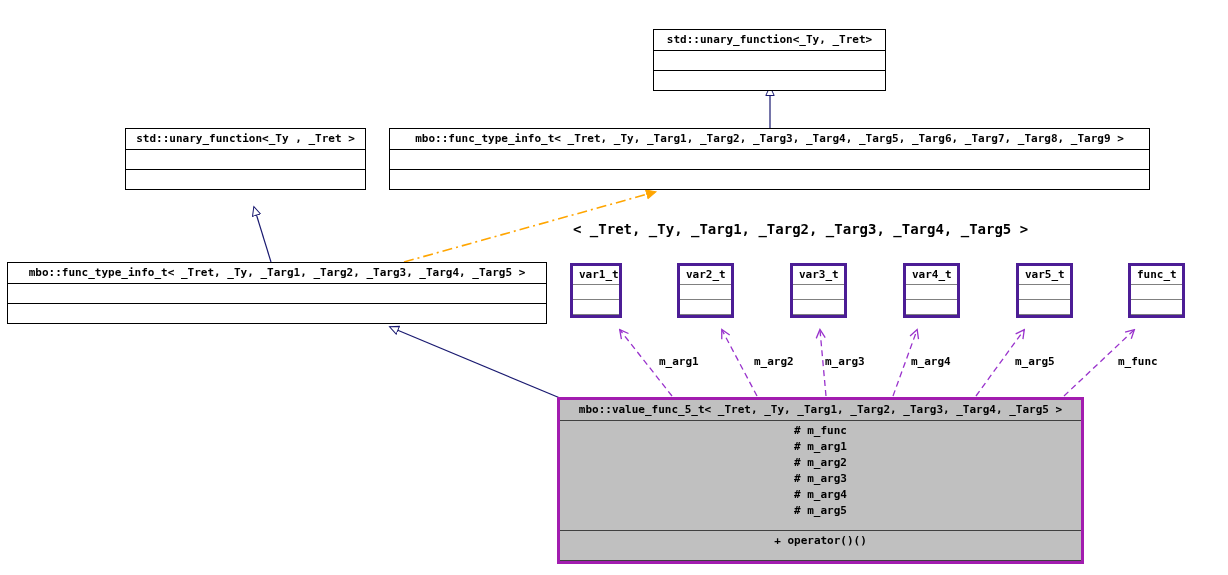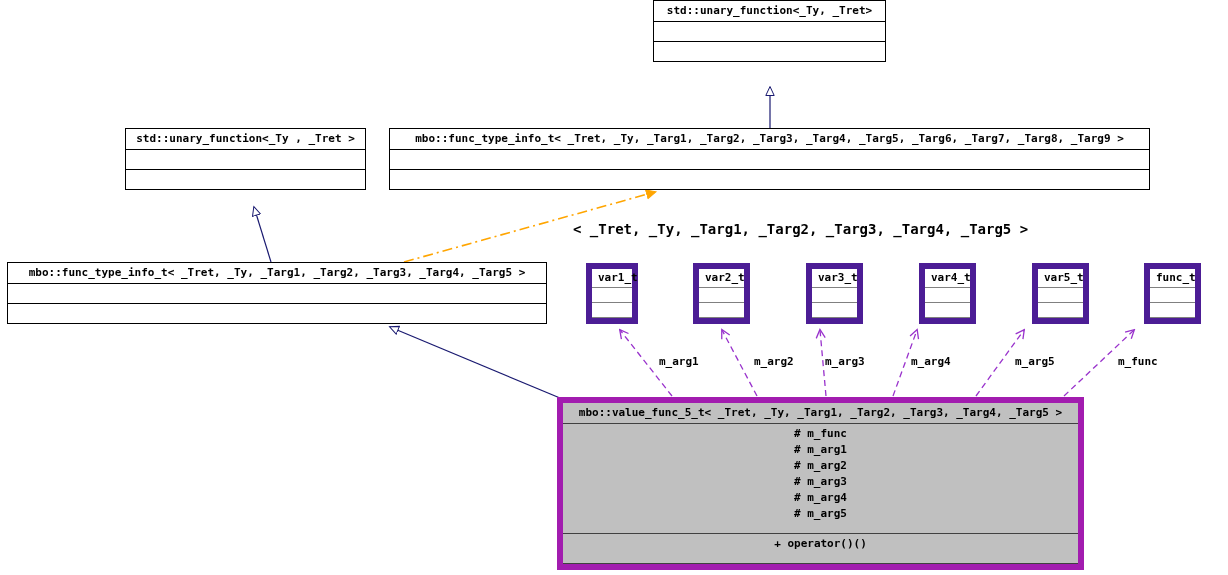--- a/index.html
+++ b/index.html
@@ -47,36 +47,35 @@
     box-sizing: border-box;
     border-bottom: 1px solid #000000;
   }
   .node .compartment:last-child {
     border-bottom: none;
   }
   .node .compartment.empty-a { height: 20px; }
   .node .compartment.empty-b { height: 19px; }
   
   .node.small {
-    border: 6px solid #4c1d95;
-    margin-left: 16px;
+    border: 3px solid #4c1d95;
   }
   .node.small .title {
     border-bottom: 1px solid #808080;
     padding: 2px 6px;
   }
   .node.small .compartment {
     border-bottom: 1px solid #808080;
   }
   .node.small .compartment.empty-a { height: 15px; }
   .node.small .compartment.empty-b { height: 15px; }
   
   .node.highlight {
     background: #c0c0c0;
-    border: 6px solid #a21caf;
+    border: 3px solid #a21caf;
   }
   .node.highlight .title {
     background: #c0c0c0;
     border-bottom: 1px solid #404040;
   }
   .node.highlight .compartment {
     background: #c0c0c0;
     border-bottom: 1px solid #404040;
     padding: 2px 0 11px 0;
   }
@@ -157,21 +156,21 @@
       <line x1="893" y1="396" x2="917" y2="330" stroke="#9932cc" stroke-width="1.3" stroke-dasharray="6,4" marker-end="url(#open-arrow-purple)"></line>
     </g>
     <g>
       <line x1="976" y1="396" x2="1024" y2="330" stroke="#9932cc" stroke-width="1.3" stroke-dasharray="6,4" marker-end="url(#open-arrow-purple)"></line>
     </g>
     <g>
       <line x1="1064" y1="396" x2="1134" y2="330" stroke="#9932cc" stroke-width="1.3" stroke-dasharray="6,4" marker-end="url(#open-arrow-purple)"></line>
     </g>
   </svg>
 
-  <div class="node" style="left:653px; top:0; width:233px;">
+  <div class="node" style="left:653px; top:29px; width:233px;">
     <div class="title">std::unary_function&lt;_Ty, _Tret&gt;</div>
     <div class="compartment empty-a"></div>
     <div class="compartment empty-b"></div>
   </div>
 
   <div class="node" style="left:125px; top:128px; width:241px;">
     <div class="title">std::unary_function&lt;_Ty , _Tret &gt;</div>
     <div class="compartment empty-a"></div>
     <div class="compartment empty-b"></div>
   </div>

